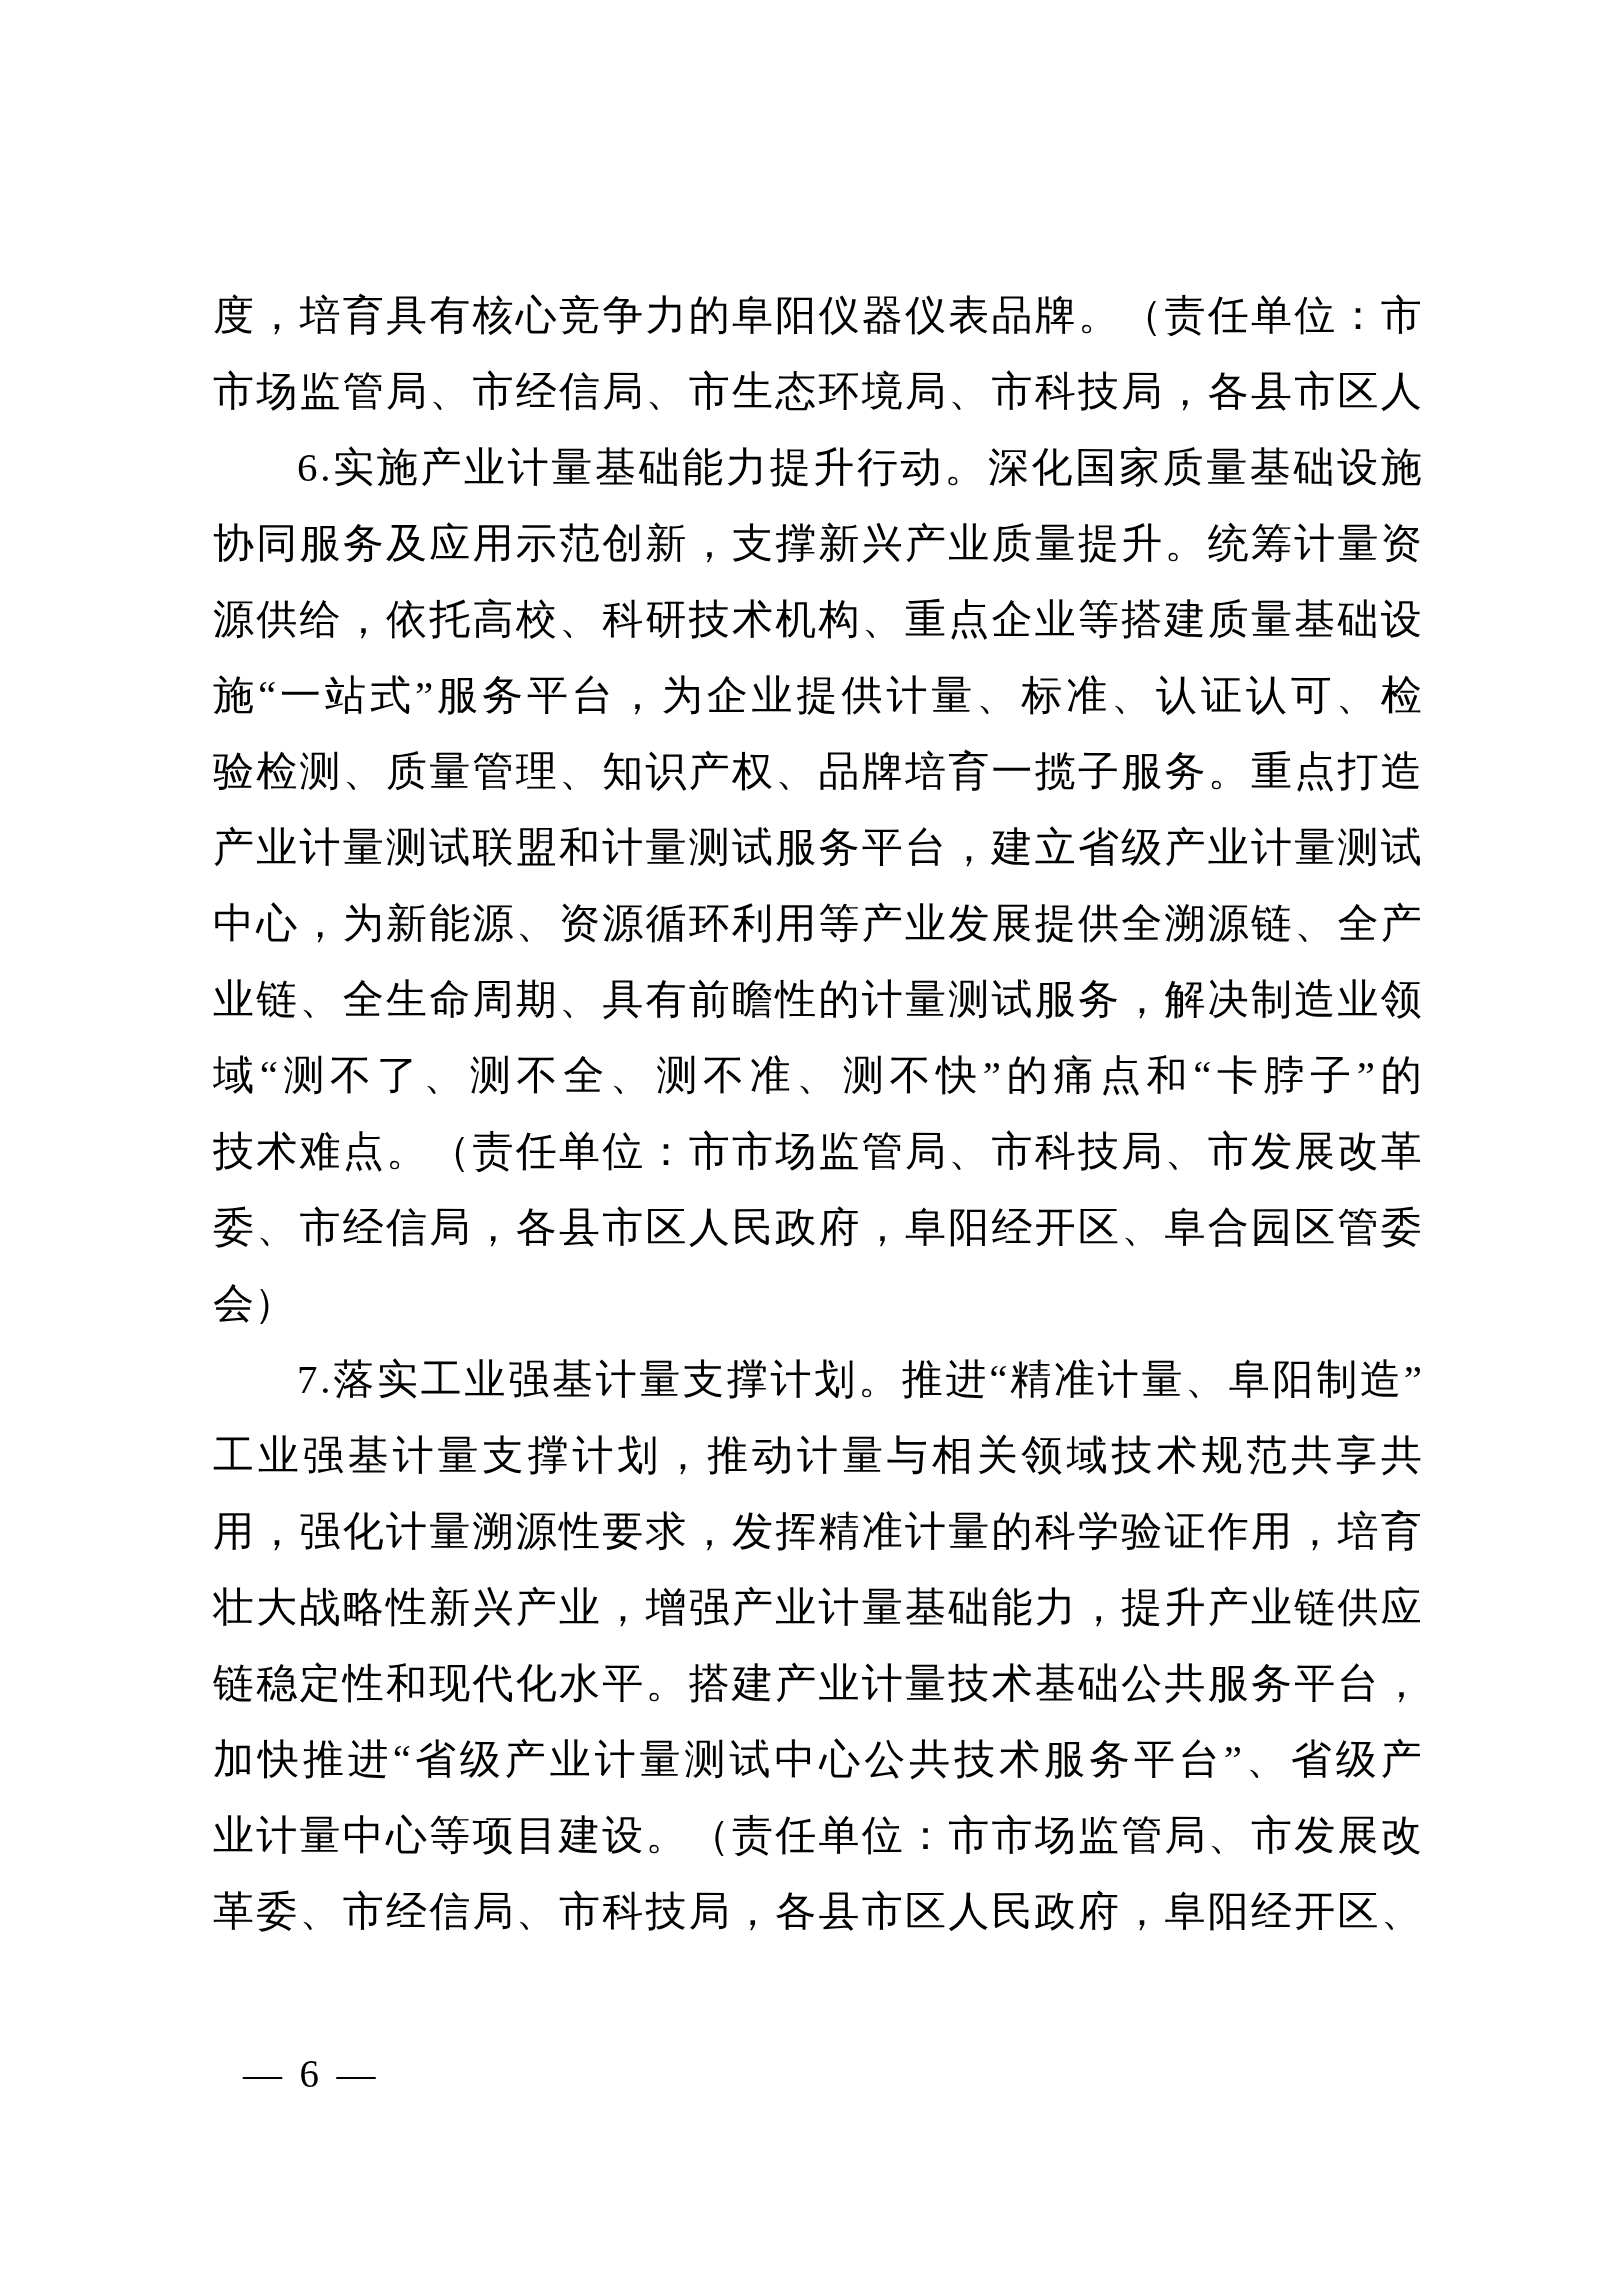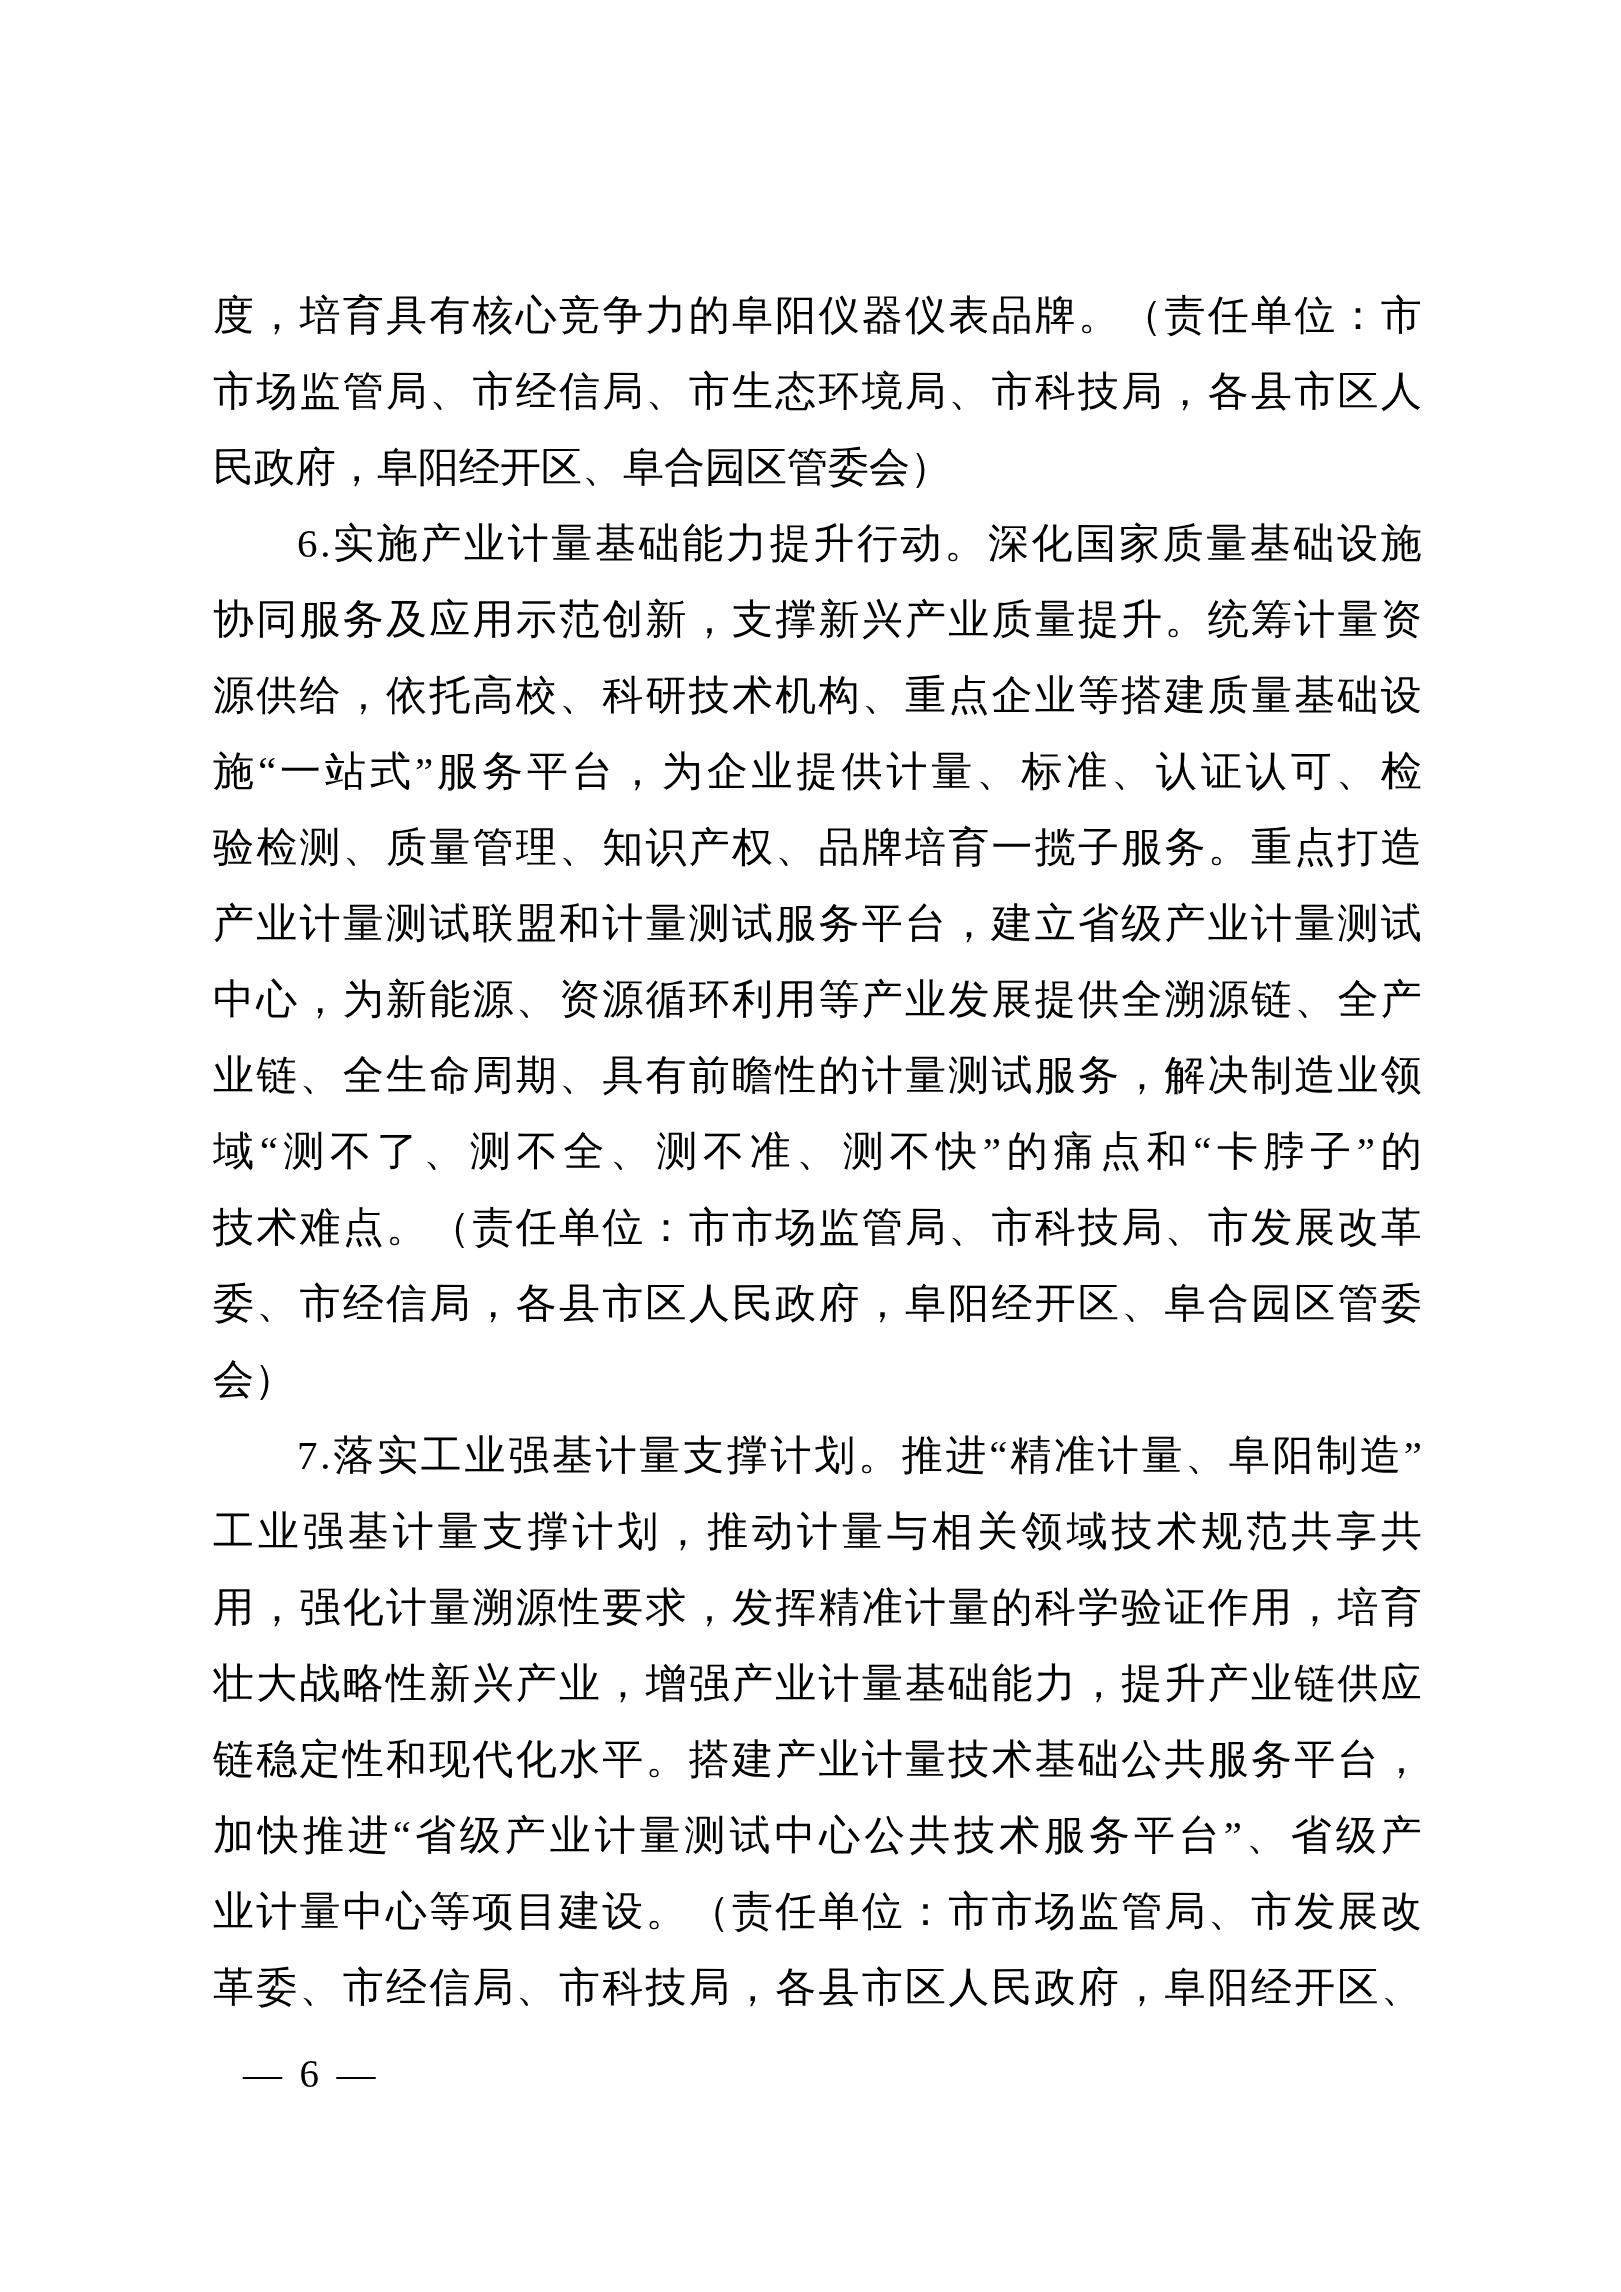--- a/index.html
+++ b/index.html
@@ -111,21 +111,20 @@
         <span>科</span>
         <span>技</span>
         <span>局</span>
         <span>，</span>
         <span>各</span>
         <span>县</span>
         <span>市</span>
         <span>区</span>
         <span>人</span>
       </div>
-    <div class="line plain">民政府，阜阳经开区、阜合园区管委会）</div>
     <div class="line j ind">
         <span>6</span>
         <span>.</span>
         <span>实</span>
         <span>施</span>
         <span>产</span>
         <span>业</span>
         <span>计</span>
         <span>量</span>
         <span>基</span>

